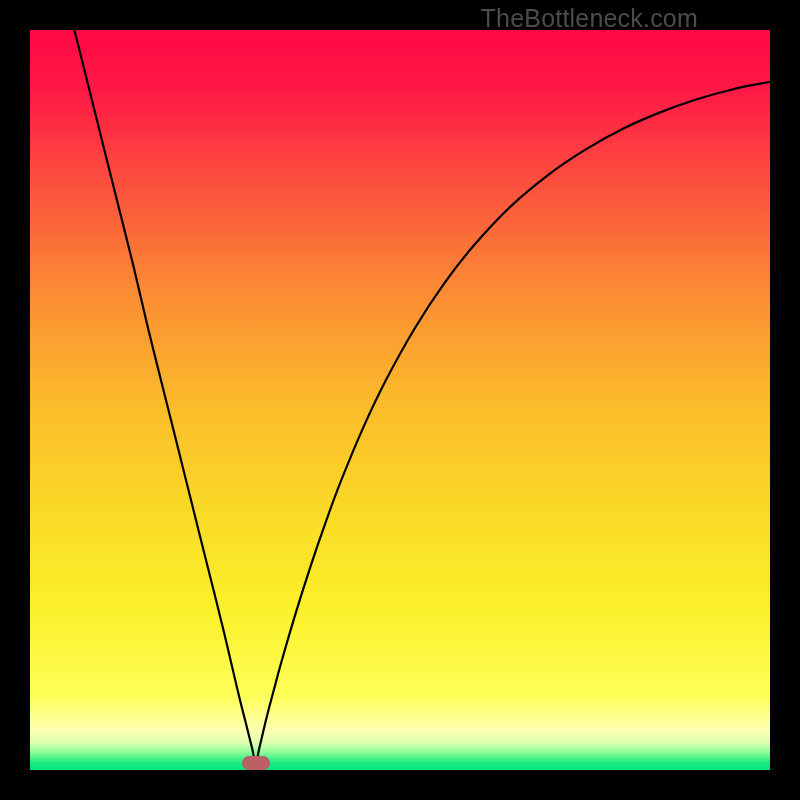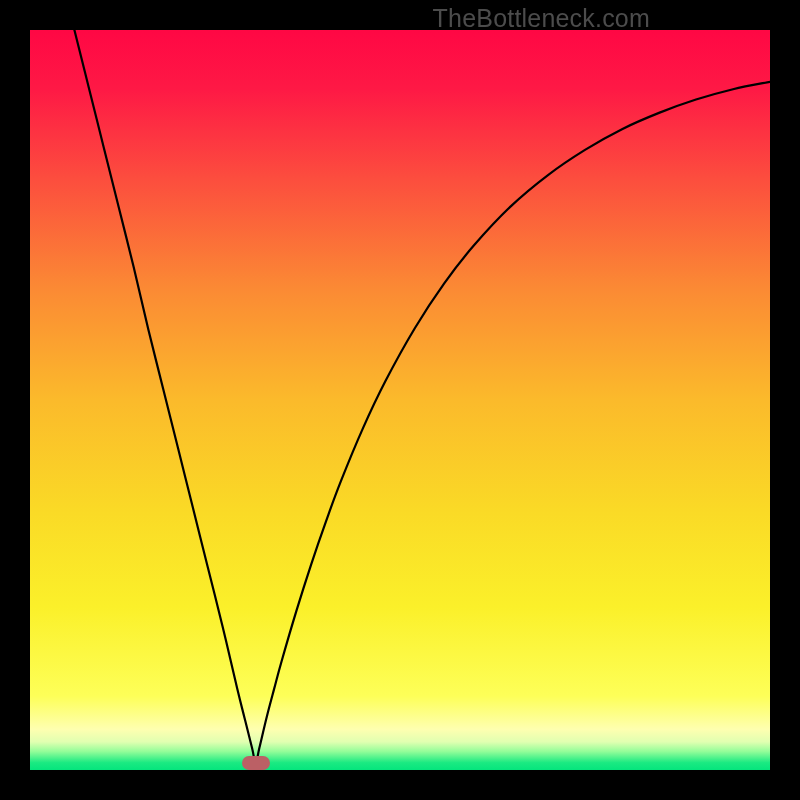--- a/index.html
+++ b/index.html
@@ -9,20 +9,21 @@
     height: 800px;
     background: #000;
     overflow: hidden;
     font-family: Arial, Helvetica, sans-serif;
   }
   .frame {
     position: relative;
     width: 664px;
     height: 800px;
     background: #000;
+    padding-left: 48px;
   }
   .watermark {
     position: absolute;
     top: 4px;
     right: 14px;
     color: #4c4c4c;
     font-size: 25px;
     font-weight: 500;
     letter-spacing: 0.2px;
     font-family: Arial, Helvetica, sans-serif;

